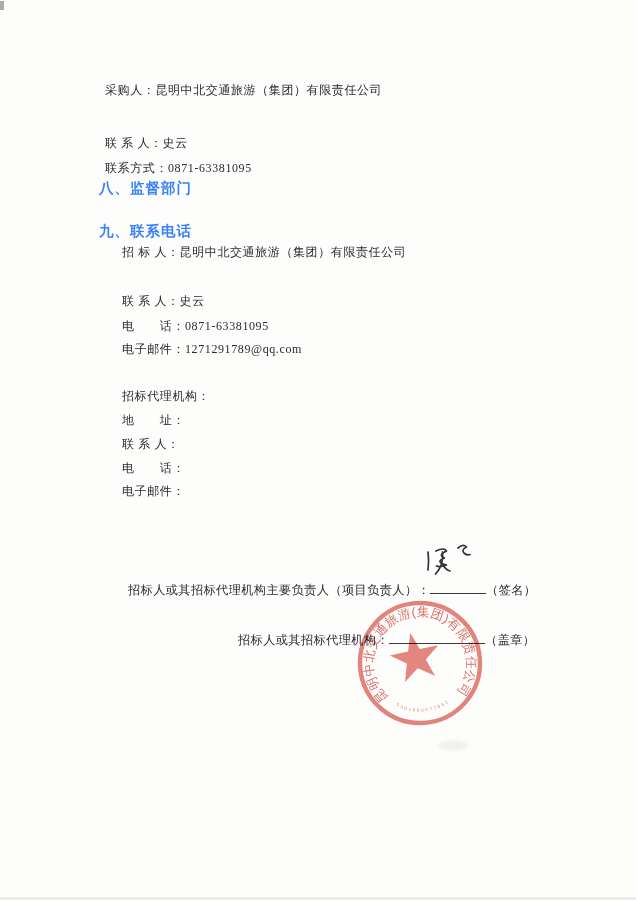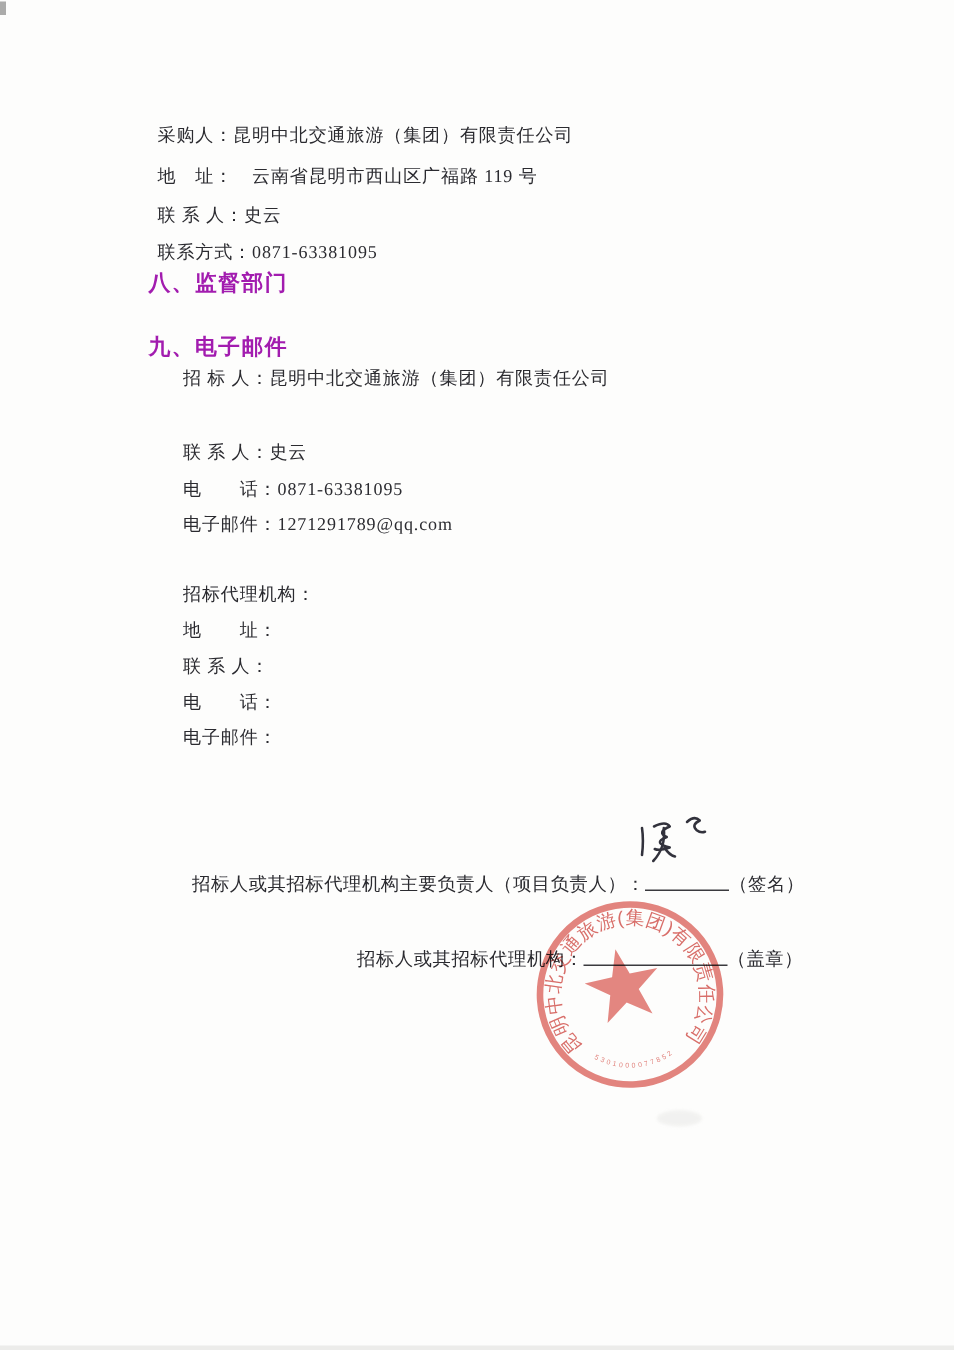--- a/index.html
+++ b/index.html
@@ -11,21 +11,21 @@
   }
   .page{position:absolute;inset:0;}
   .line{
     position:absolute;white-space:nowrap;margin:0;
     font-size:12px;letter-spacing:0.6px;line-height:1;
   }
   .line .lbl{letter-spacing:0.6px;}
   .line .val{letter-spacing:0.6px;}
   .heading{
     position:absolute;white-space:nowrap;margin:0;
-    font-size:14.5px;font-weight:700;color:#a21caf;letter-spacing:1px;
+    font-size:14.5px;font-weight:700;color:#3b82f6;letter-spacing:1px;
     font-family:"Liberation Sans","DejaVu Sans",sans-serif;
   }
   .para{
     position:absolute;white-space:nowrap;margin:0;
     font-size:12px;letter-spacing:0.8px;
   }
   .sigrow{
     position:absolute;white-space:nowrap;margin:0;
     font-size:12.2px;letter-spacing:0.4px;line-height:1.2;
   }
@@ -57,27 +57,26 @@
   }
 </style>
 </head>
 <body>
 
 <div class="page">
 
   <div class="corner-mark"></div>
 
   <p class="line" style="left:105px;top:84px;"><span class="lbl">采购人：</span><span class="val">昆明中北交通旅游（集团）有限责任公司</span></p>
-  <p class="line" style="left:105px;top:111px;"><span class="lbl">地　址：</span><span class="val">　云南省昆明市西山区广福路 119 号</span></p>
   <p class="line" style="left:105px;top:137px;"><span class="lbl">联 系 人：</span><span class="val">史云</span></p>
   <p class="line" style="left:105px;top:162px;"><span class="lbl">联系方式：</span><span class="val">0871-63381095</span></p>
 
   <h2 class="heading" style="left:99px;top:179px;">八、监督部门</h2>
 
-  <h2 class="heading" style="left:99px;top:222px;">九、电子邮件</h2>
+  <h2 class="heading" style="left:99px;top:222px;">九、联系电话</h2>
 
   <p class="line" style="left:122px;top:246px;"><span class="lbl">招 标 人：</span><span class="val">昆明中北交通旅游（集团）有限责任公司</span></p>
   <p class="line" style="left:122px;top:295px;"><span class="lbl">联 系 人：</span><span class="val">史云</span></p>
   <p class="line" style="left:122px;top:320px;"><span class="lbl">电　　话：</span><span class="val">0871-63381095</span></p>
   <p class="line" style="left:122px;top:343px;"><span class="lbl">电子邮件：</span><span class="val">1271291789@qq.com</span></p>
 
   <p class="line" style="left:122px;top:390px;"><span class="lbl">招标代理机构：</span><span class="val"></span></p>
   <p class="line" style="left:122px;top:414px;"><span class="lbl">地　　址：</span><span class="val"></span></p>
   <p class="line" style="left:122px;top:438px;"><span class="lbl">联 系 人：</span><span class="val"></span></p>
   <p class="line" style="left:122px;top:462px;"><span class="lbl">电　　话：</span><span class="val"></span></p>

